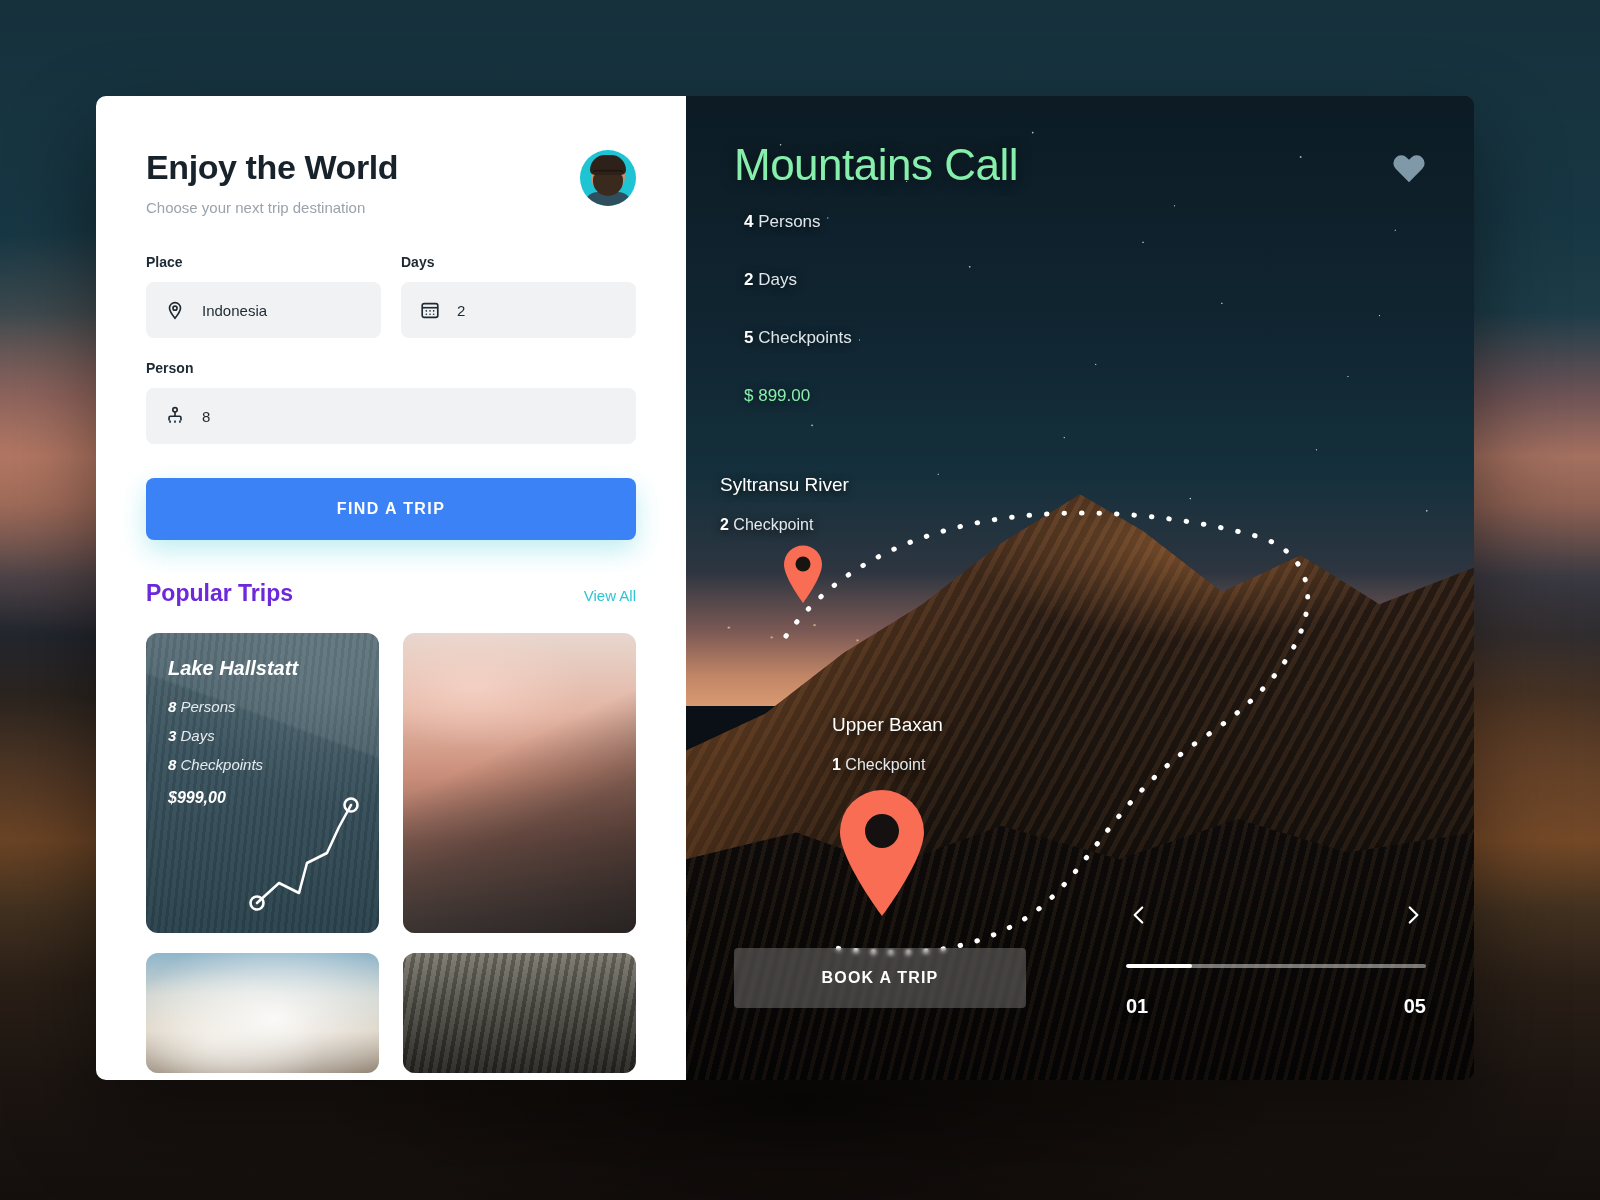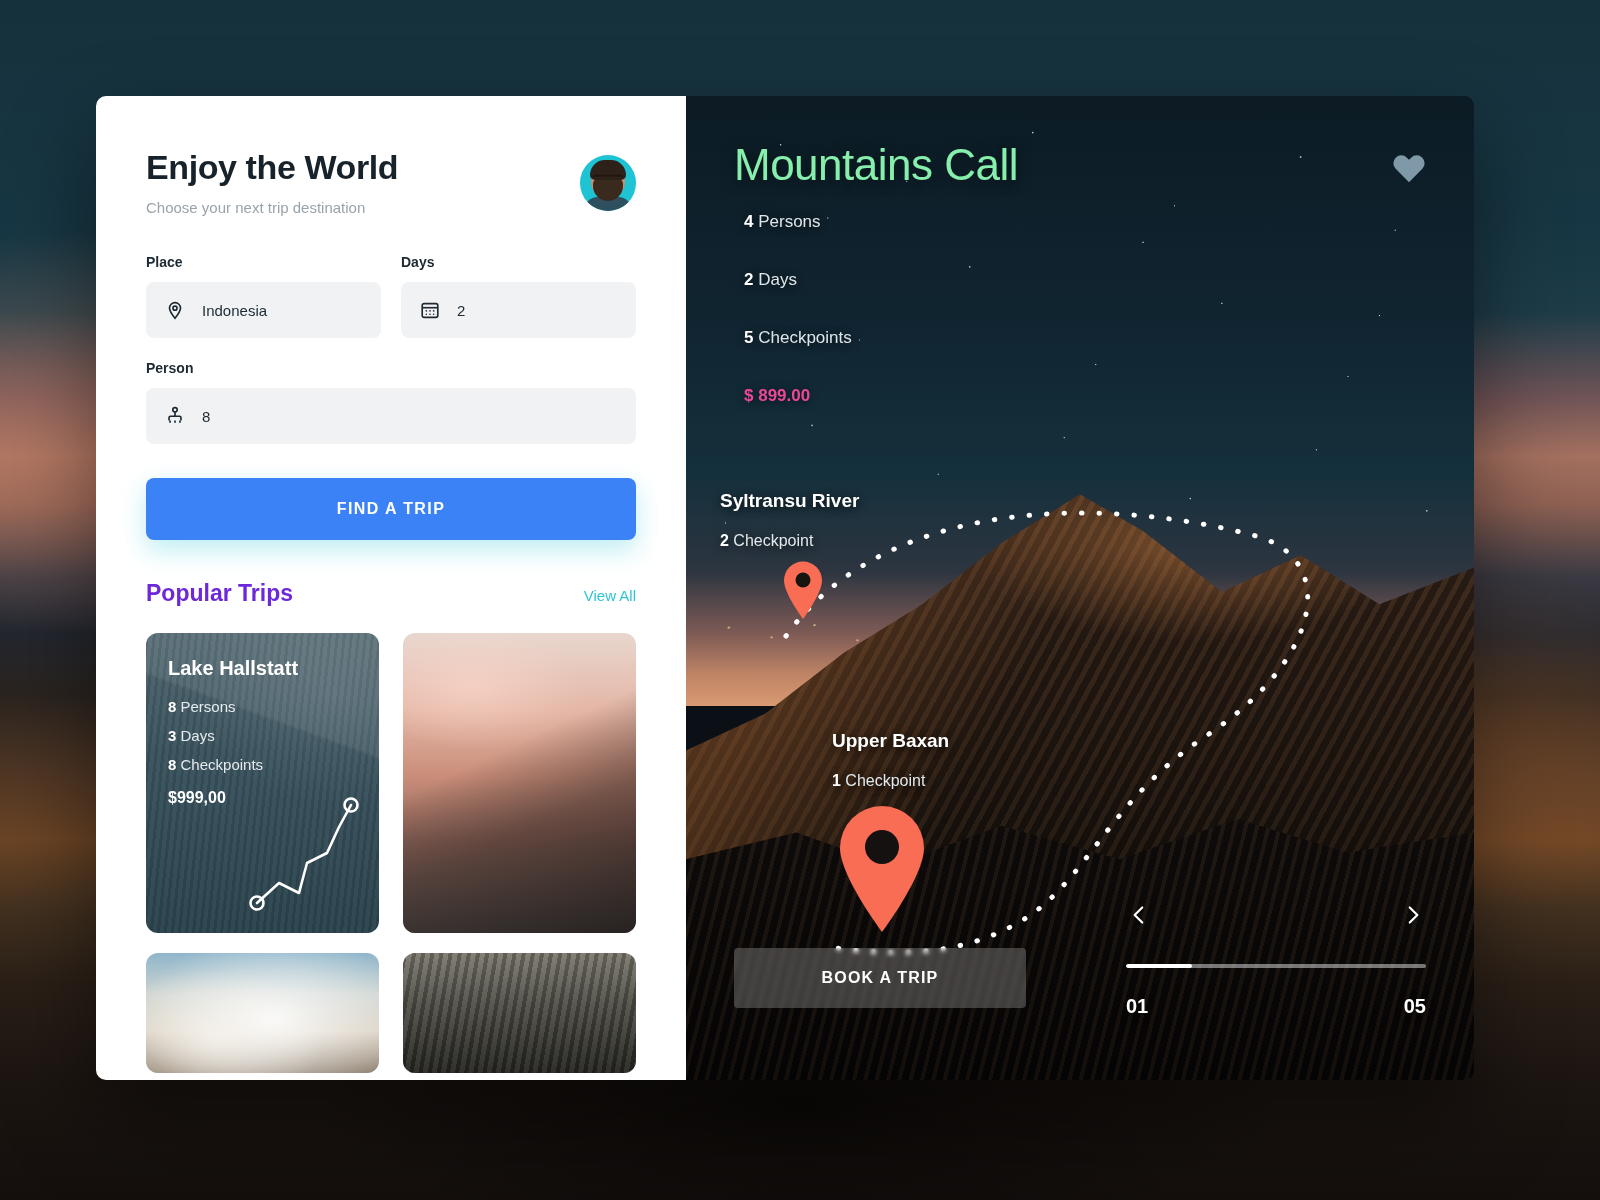--- a/index.html
+++ b/index.html
@@ -29,21 +29,21 @@
   }
 
   
   .window{position:absolute;left:96px;top:96px;width:1378px;height:984px;
     border-radius:10px;overflow:hidden;display:flex;
     box-shadow:0 40px 90px rgba(0,0,0,.45);}
 
   
   .left{width:590px;background:#ffffff;flex:none;position:relative;overflow:hidden;}
   .left-inner{padding:52px 50px 0 50px;}
-  .head-row{display:flex;align-items:center;justify-content:space-between;}
+  .head-row{display:flex;align-items:flex-start;justify-content:space-between;}
   .title{font-size:34px;font-weight:bold;color:#17222b;letter-spacing:-.4px;margin:0;}
   .subtitle{font-size:15px;color:#9aa3ab;margin:12px 0 0 0;}
   .avatar{width:56px;height:56px;border-radius:50%;background:#1ec3d4;flex:none;
     position:relative;overflow:hidden;margin-top:2px;}
   .av-face{position:absolute;left:50%;top:46%;transform:translate(-50%,-50%);
     width:34px;height:34px;border-radius:50% 50% 46% 46%;background:#c98f6d;}
   .av-hair{position:absolute;left:50%;top:26%;transform:translate(-50%,-50%);
     width:36px;height:20px;border-radius:18px 18px 6px 6px;background:#2e2119;}
   .av-beard{position:absolute;left:50%;top:60%;transform:translate(-50%,-50%);
     width:30px;height:24px;border-radius:8px 8px 16px 16px;background:#3a2a1e;}
@@ -67,21 +67,21 @@
   .findbtn{margin-top:34px;height:62px;width:100%;background:#3b82f6;border:none;border-radius:8px;
     color:#fff;font-size:16px;font-weight:bold;letter-spacing:1.4px;cursor:pointer;
     box-shadow:0 10px 26px rgba(18,191,209,.28);}
 
   .poprow{margin-top:40px;display:flex;align-items:baseline;justify-content:space-between;}
   .pop-title{font-size:23px;font-weight:bold;color:#6d28d9;}
   .viewall{font-size:15px;color:#2dc5d3;cursor:pointer;}
 
   .trips{margin-top:26px;display:grid;grid-template-columns:1fr 1fr;gap:20px 24px;}
   .tcard{height:300px;border-radius:12px;overflow:hidden;position:relative;}
-  .tcard.c1{background:linear-gradient(180deg,#536a73 0%,#3c5560 40%,#2d454f 100%);}
+  .tcard.c1{background:linear-gradient(180deg,#536a73 0%,#3c5560 40%,#2d454f 100%);font-style:italic;}
   .tcard.c1:after{content:"";position:absolute;inset:0;
     background:
       linear-gradient(200deg, rgba(255,255,255,.07) 0 32%, rgba(0,0,0,0) 33%),
       radial-gradient(200px 160px at 80% 20%, rgba(255,255,255,.08), rgba(0,0,0,0) 70%),
       repeating-linear-gradient(96deg, rgba(0,0,0,.10) 0 3px, rgba(255,255,255,.015) 3px 7px);}
   .tcard.c2{background:linear-gradient(180deg,#e8d7cf 0%,#e4b6a5 26%,#c98d79 48%,#8b6257 70%,#4a4a49 100%);}
   .tcard.c2:after{content:"";position:absolute;inset:0;
     background:
       linear-gradient(155deg, rgba(0,0,0,0) 40%, rgba(60,45,40,.55) 62%, rgba(30,25,24,.8) 100%),
       radial-gradient(160px 90px at 30% 18%, rgba(255,220,208,.55), rgba(0,0,0,0) 70%);}
@@ -156,25 +156,25 @@
 
   .rtop{position:absolute;left:48px;top:44px;right:48px;z-index:6;}
   .rtitle-row{display:flex;align-items:flex-start;justify-content:space-between;}
   .rtitle{font-size:44px;font-weight:normal;color:#86efac;letter-spacing:-.5px;margin:0;
     text-shadow:0 2px 14px rgba(0,0,0,.55);text-align:center;}
   .heart{width:34px;height:31px;flex:none;margin-top:12px;cursor:pointer;}
   .rmeta{margin-top:22px;display:flex;gap:38px;align-items:baseline;
     text-shadow:0 1px 8px rgba(0,0,0,.6);flex-direction:column;}
   .rmeta .m{font-size:17px;color:#dfe6ea;}
   .rmeta .m b{color:#fff;font-weight:bold;}
-  .rmeta .price{font-size:17px;color:#ec4899;font-weight:bold;margin-left:10px;}
+  .rmeta .price{font-size:17px;color:#86efac;font-weight:normal;margin-left:10px;}
 
   .pin-wrap{position:absolute;z-index:7;}
   .pin-label{color:#fff;text-shadow:0 2px 10px rgba(0,0,0,.75);}
-  .pin-name{font-size:19px;font-weight:bold;margin-top:16px;}
+  .pin-name{font-size:19px;font-weight:normal;}
   .pin-sub{font-size:16px;color:#e3e9ec;margin-top:20px;}
   .pin-sub b{color:#fff;font-weight:bold;}
   .pin-shape{position:relative;}
   .pin-shape svg{display:block;}
 
   .route{position:absolute;inset:0;z-index:5;pointer-events:none;}
 
   .bookbtn{position:absolute;left:48px;bottom:72px;width:292px;height:60px;z-index:8;
     background:rgba(255,255,255,.22);border:none;border-radius:4px;color:#fff;
     font-size:16px;font-weight:bold;letter-spacing:1.2px;cursor:pointer;

